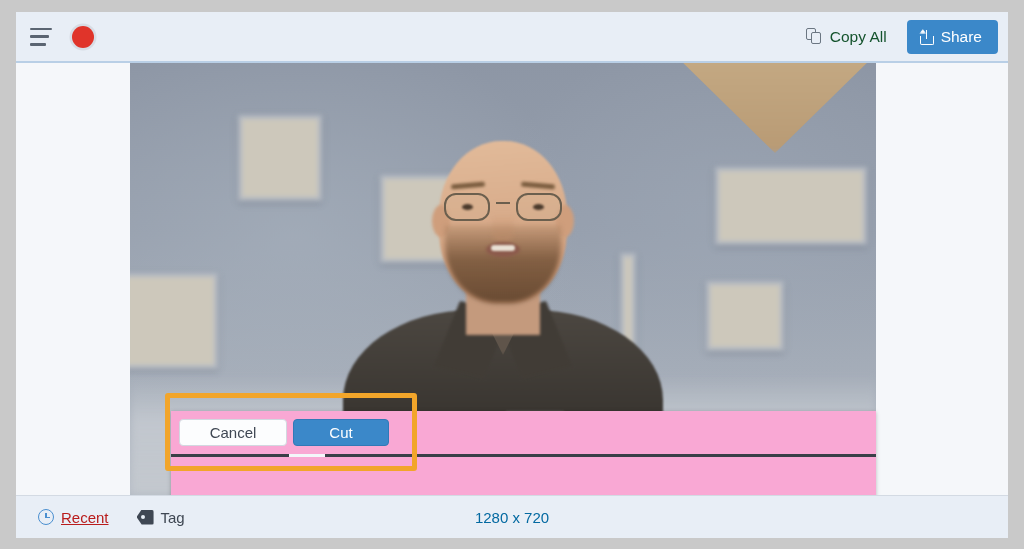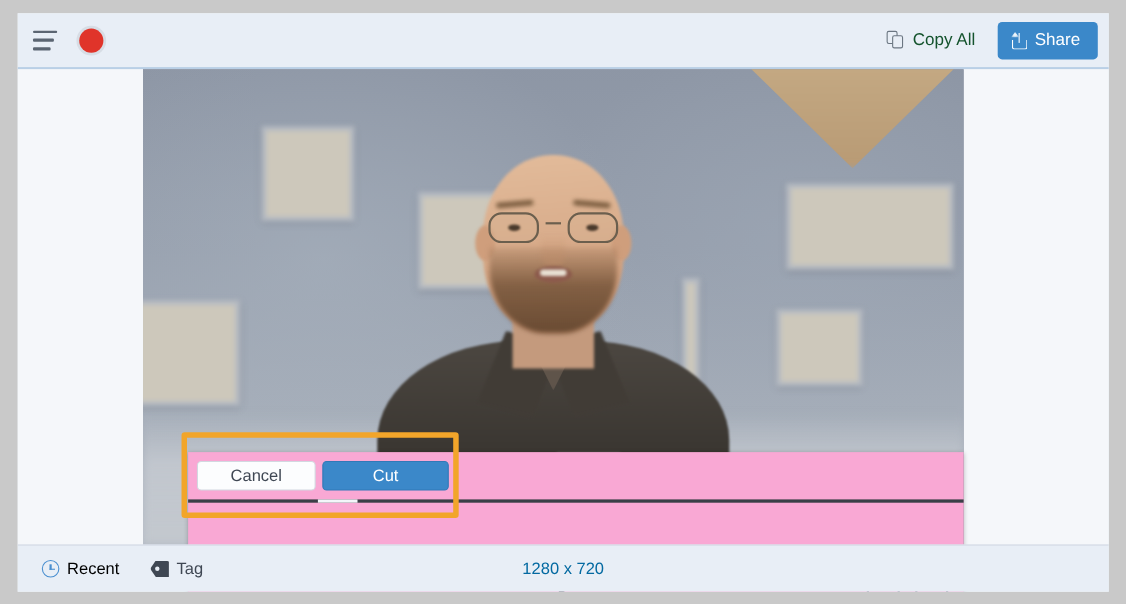--- a/index.html
+++ b/index.html
@@ -255,21 +255,21 @@
     width: 108px; height: 27px;
     background: #fcfdfe; color: #3f4753;
     border: 1px solid #d2d8e0;
     border-radius: 4px;
     font-size: 15px; font-family: inherit;
     cursor: pointer;
     display: flex; align-items: center; justify-content: center;
     box-sizing: border-box;
   }
   .btn-cut {
-    width: 115px; height: 27px;
+    width: 96px; height: 27px;
     background: #3b88c9; color: #ffffff;
     border: 1px solid #3179b7;
     border-radius: 4px;
     font-size: 15px; font-family: inherit;
     cursor: pointer;
     display: flex; align-items: center; justify-content: center;
     box-sizing: border-box;
   }
 
   .divider {
@@ -408,21 +408,21 @@
     position: absolute; left: 0; bottom: 0; width: 100%; height: 43px;
     background: #e8eef6;
     border-top: 1px solid #d3dae3;
     box-sizing: border-box;
     display: flex; align-items: center;
   }
   .sb-item {
     display: flex; align-items: center; gap: 7px;
     font-size: 15px; cursor: pointer;
   }
-  .sb-recent { margin-left: 22px; color: #000000; }
+  .sb-recent { margin-left: 22px; color: #b91c1c; text-decoration: underline; }
   .sb-tag { margin-left: 28px; color: #3f4753; }
   .clock-icon {
     width: 16px; height: 16px; border: 1.7px solid #4a8fd0; border-radius: 50%;
     position: relative; box-sizing: border-box; flex: none;
   }
   .clock-icon .h { position: absolute; left: 6.2px; top: 3px; width: 1.6px; height: 5px; background: #4a8fd0; }
   .clock-icon .m { position: absolute; left: 6.4px; top: 6.6px; width: 5px; height: 1.6px; background: #4a8fd0; }
   .tag-icon { width: 17px; height: 15px; position: relative; flex: none; }
   .tag-icon .shape {
     position: absolute; inset: 0; background: #3f4753;

